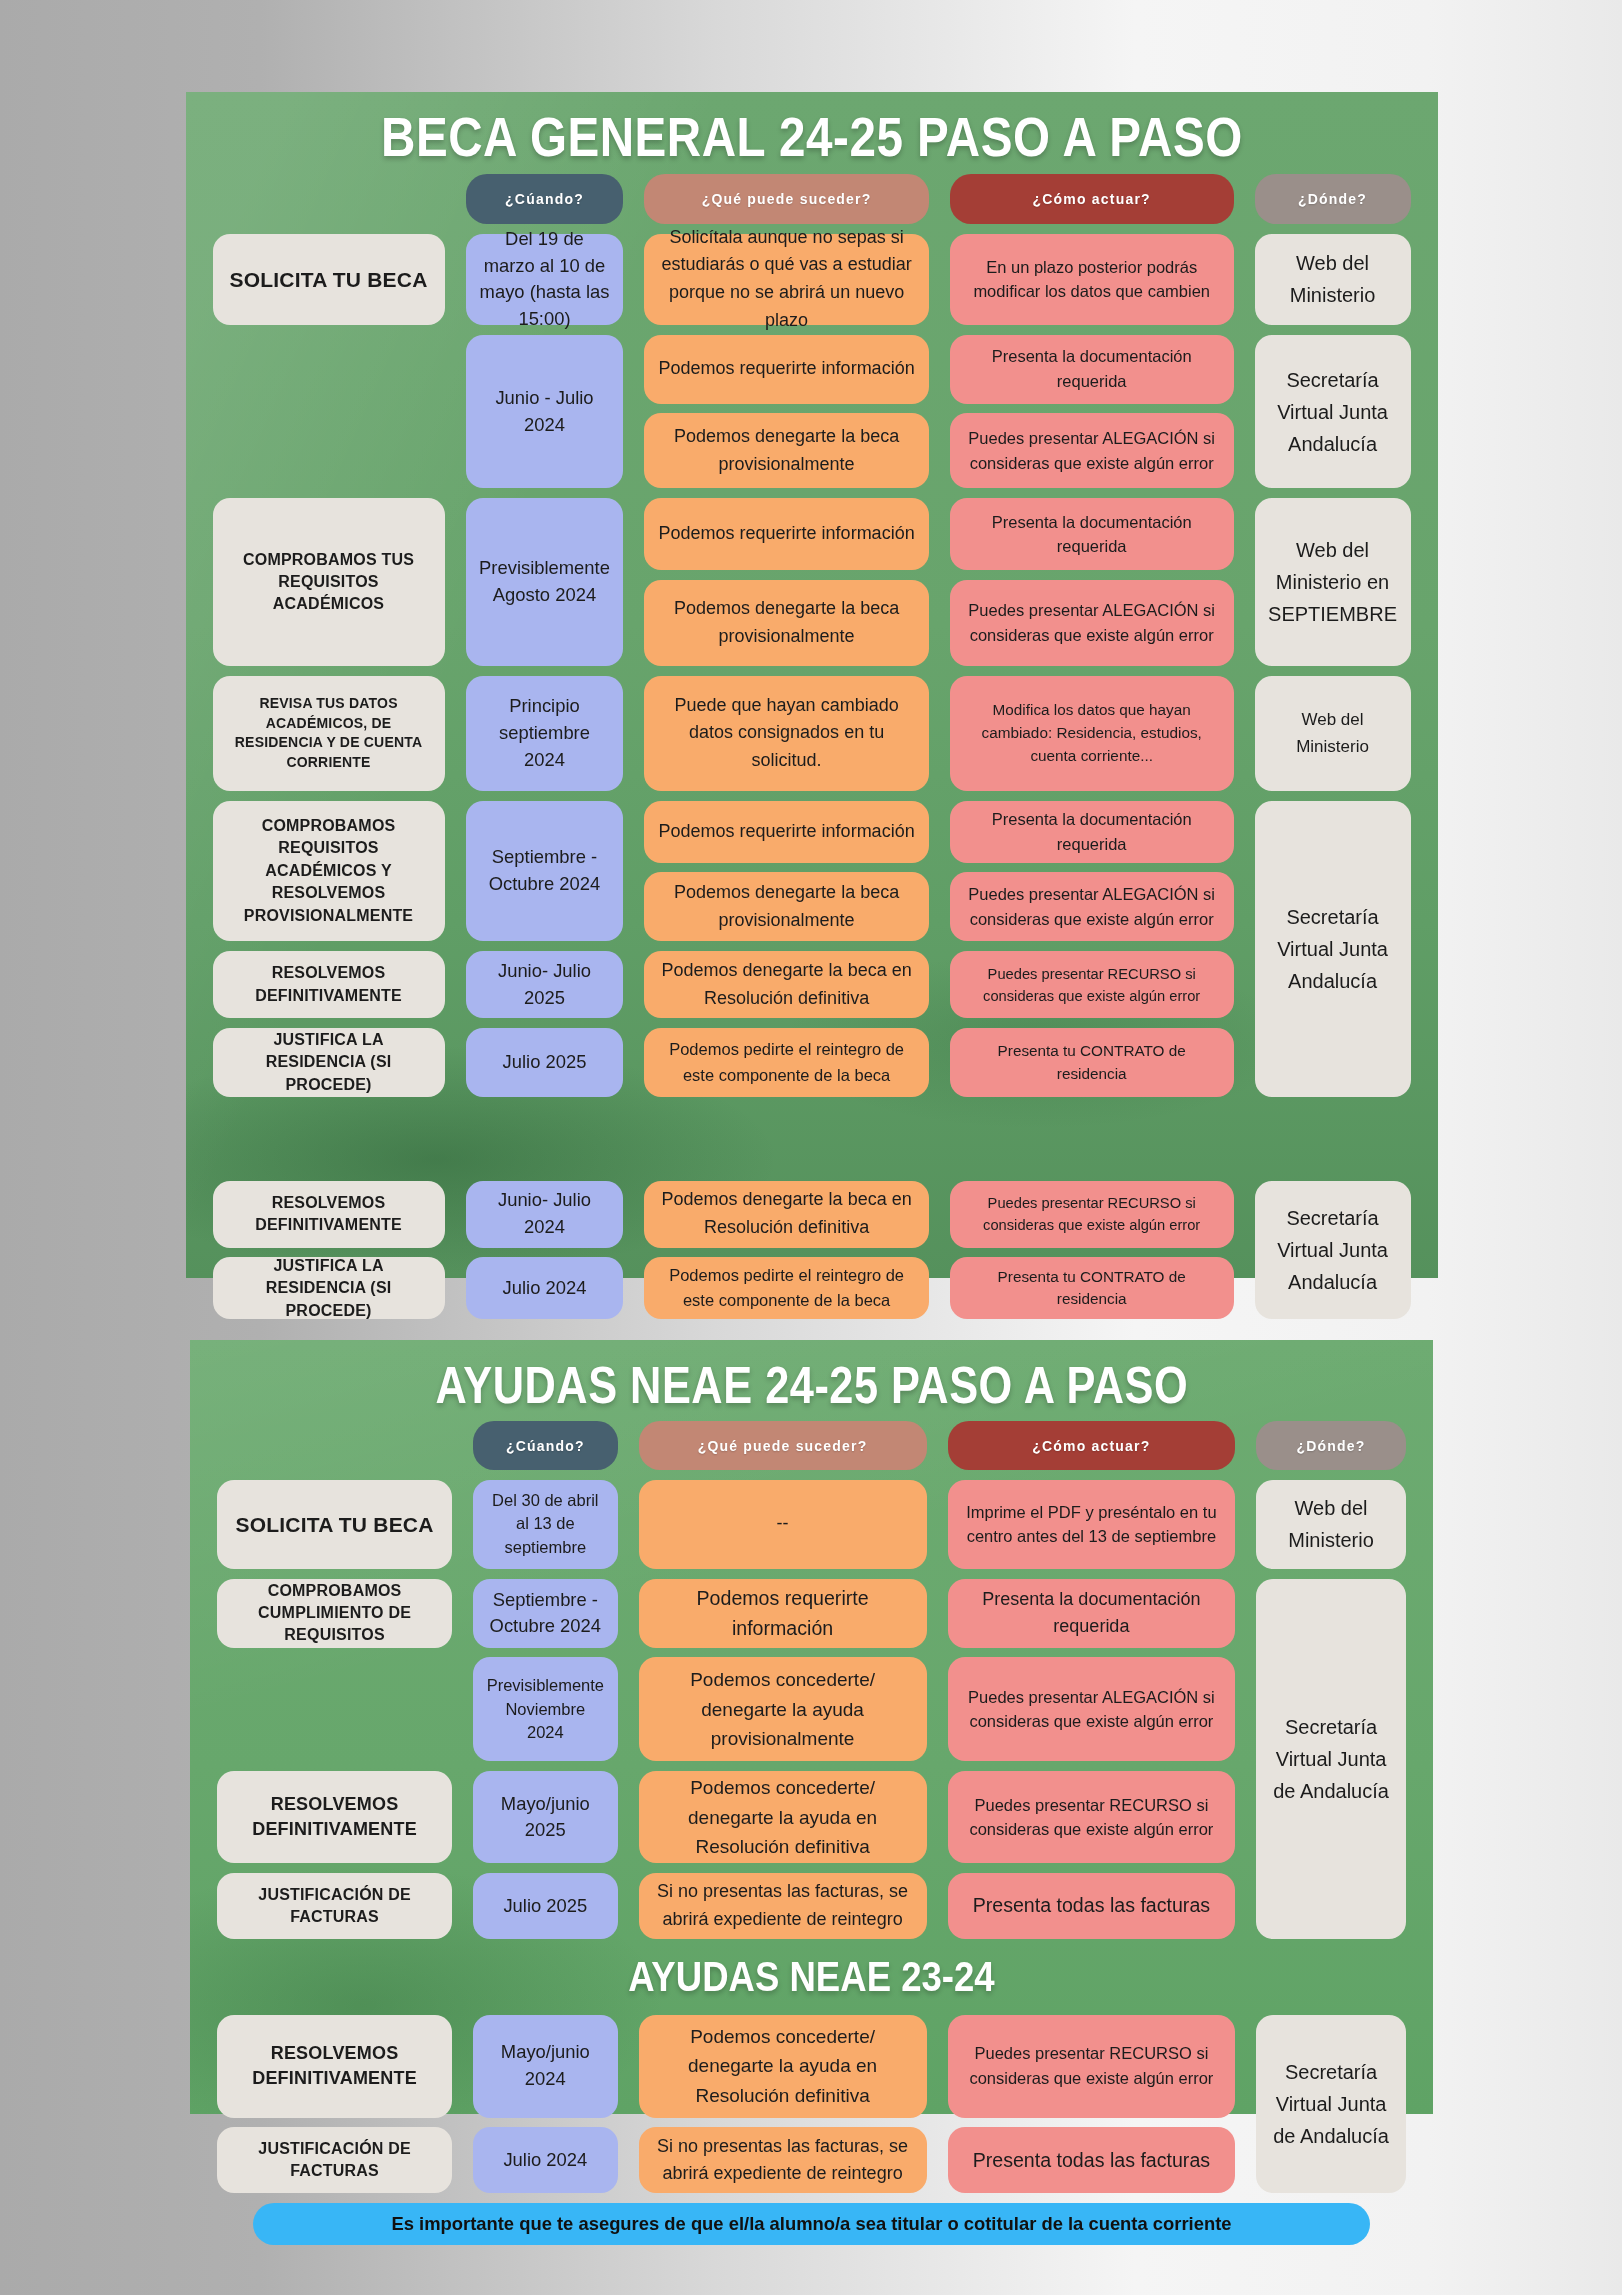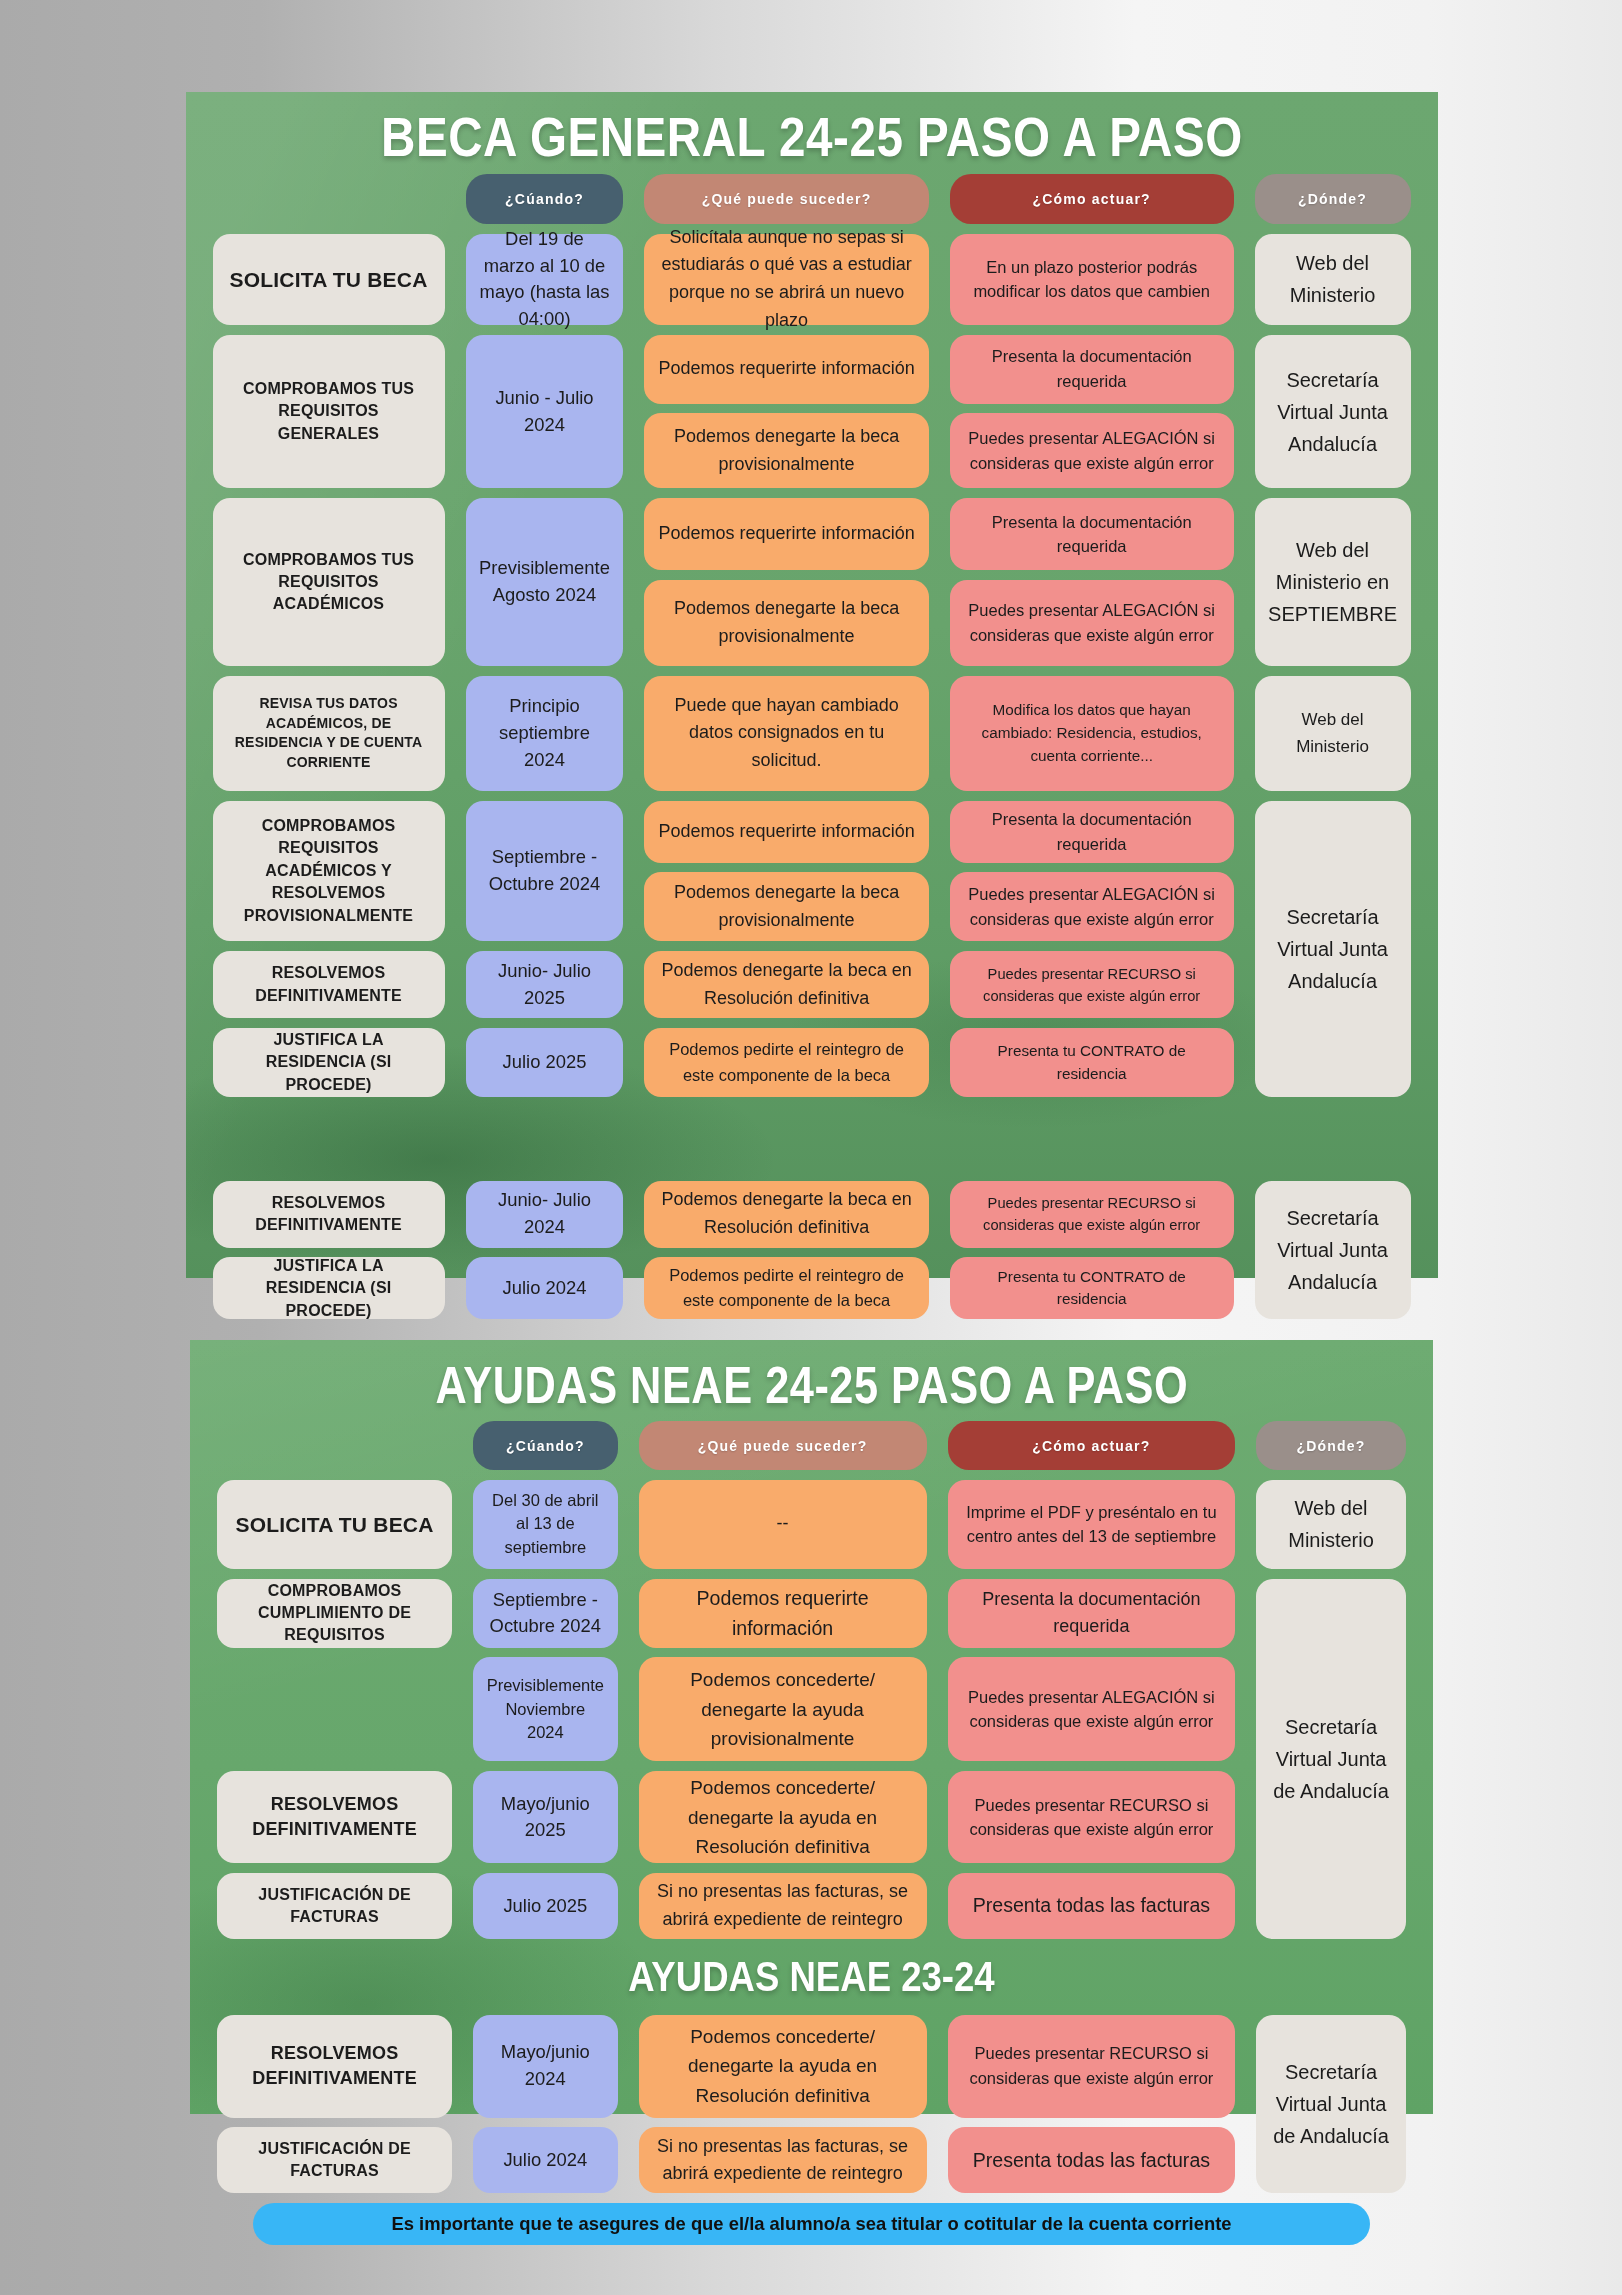--- a/index.html
+++ b/index.html
@@ -62,26 +62,25 @@
 <section class="panel panel1">
   <h1 class="title"><span>BECA GENERAL 24-25 PASO A PASO</span></h1>
   <div class="grid grid1">
 
     <div class="hdr hdr-cuando" style="grid-area:1/2">¿Cúando?</div>
     <div class="hdr hdr-suceder" style="grid-area:1/3">¿Qué puede suceder?</div>
     <div class="hdr hdr-actuar" style="grid-area:1/4">¿Cómo actuar?</div>
     <div class="hdr hdr-donde" style="grid-area:1/5">¿Dónde?</div>
 
     <div class="box neutral label label-lg" style="grid-area:2/1">SOLICITA TU BECA</div>
-    <div class="box cuando" style="grid-area:2/2">Del 19 de marzo al 10 de mayo (hasta las 04:00)</div>
+    <div class="box cuando" style="grid-area:2/2">Del 19 de marzo al 10 de mayo (hasta las 15:00)</div>
     <div class="box suceder" style="grid-area:2/3">Solicítala aunque no sepas si estudiarás o qué vas a estudiar porque no se abrirá un nuevo plazo</div>
     <div class="box actuar" style="grid-area:2/4">En un plazo posterior podrás modificar los datos que cambien</div>
     <div class="box neutral donde" style="grid-area:2/5">Web del Ministerio</div>
 
-    <div class="box neutral label" style="grid-row:3/span 2;grid-column:1">COMPROBAMOS TUS REQUISITOS GENERALES</div>
     <div class="box cuando" style="grid-row:3/span 2;grid-column:2">Junio - Julio 2024</div>
     <div class="box suceder" style="grid-area:3/3">Podemos requerirte información</div>
     <div class="box suceder" style="grid-area:4/3">Podemos denegarte la beca provisionalmente</div>
     <div class="box actuar" style="grid-area:3/4">Presenta la documentación requerida</div>
     <div class="box actuar" style="grid-area:4/4">Puedes presentar ALEGACIÓN si consideras que existe algún error</div>
     <div class="box neutral donde" style="grid-row:3/span 2;grid-column:5">Secretaría Virtual Junta Andalucía</div>
 
     <div class="box neutral label" style="grid-row:5/span 2;grid-column:1">COMPROBAMOS TUS REQUISITOS ACADÉMICOS</div>
     <div class="box cuando" style="grid-row:5/span 2;grid-column:2">Previsiblemente Agosto 2024</div>
     <div class="box suceder" style="grid-area:5/3">Podemos requerirte información</div>

